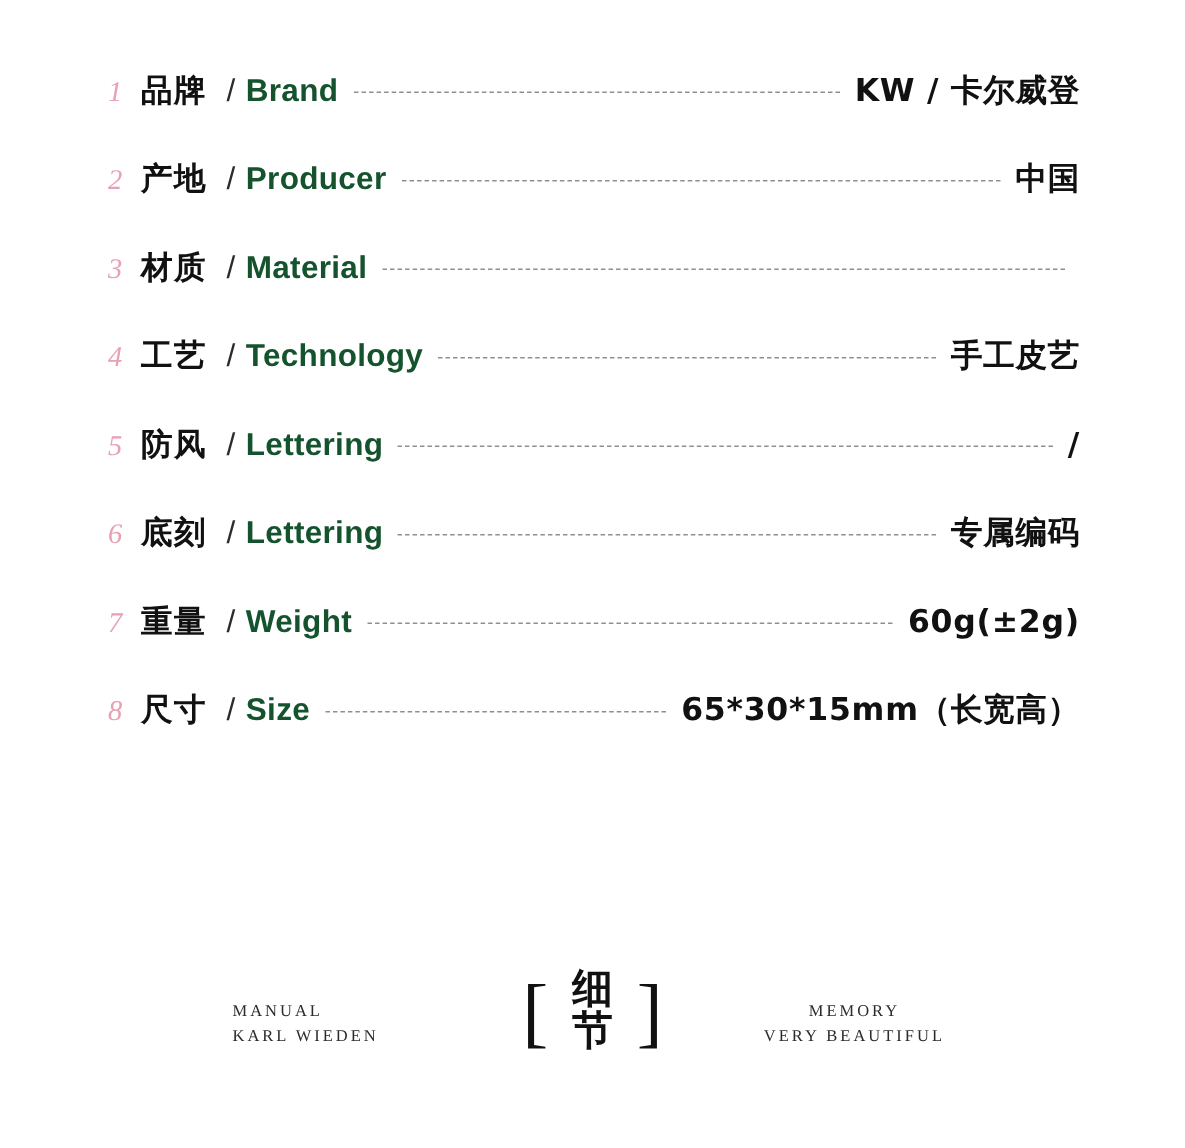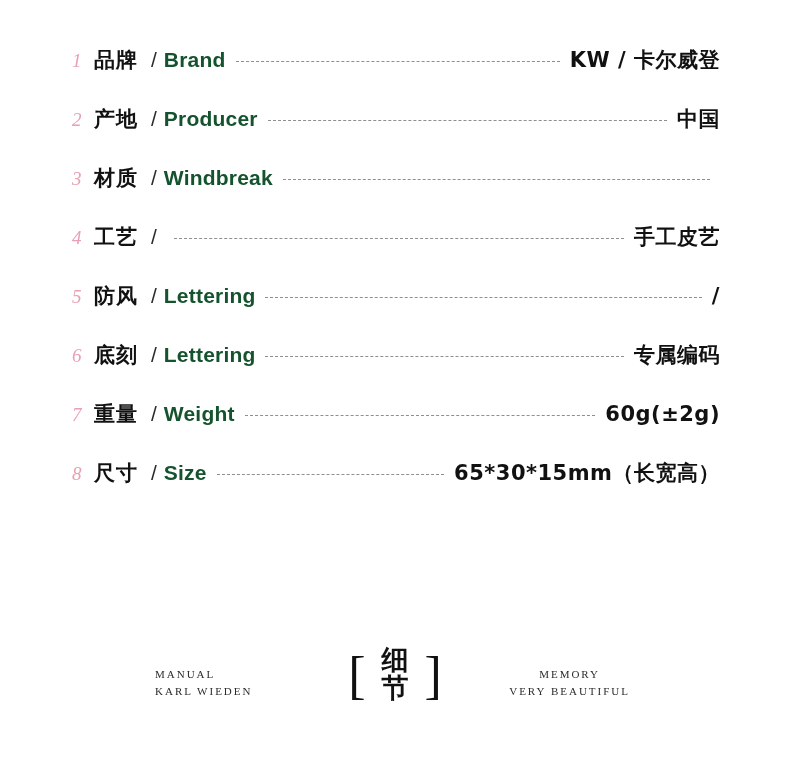--- a/index.html
+++ b/index.html
@@ -169,28 +169,29 @@
       <div class="spec-sep">/</div>
       <div class="spec-en">Producer</div>
       <div class="spec-dots"></div>
       <div class="spec-value">中国</div>
     </div>
 
     <div class="spec-row">
       <div class="spec-index">3</div>
       <div class="spec-cn">材质</div>
       <div class="spec-sep">/</div>
-      <div class="spec-en">Windbreak</div>
+      <div class="spec-en">Material</div>
       <div class="spec-dots"></div>
     </div>
 
     <div class="spec-row">
       <div class="spec-index">4</div>
       <div class="spec-cn">工艺</div>
       <div class="spec-sep">/</div>
+      <div class="spec-en">Technology</div>
       <div class="spec-dots"></div>
       <div class="spec-value">手工皮艺</div>
     </div>
 
     <div class="spec-row">
       <div class="spec-index">5</div>
       <div class="spec-cn">防风</div>
       <div class="spec-sep">/</div>
       <div class="spec-en">Lettering</div>
       <div class="spec-dots"></div>

